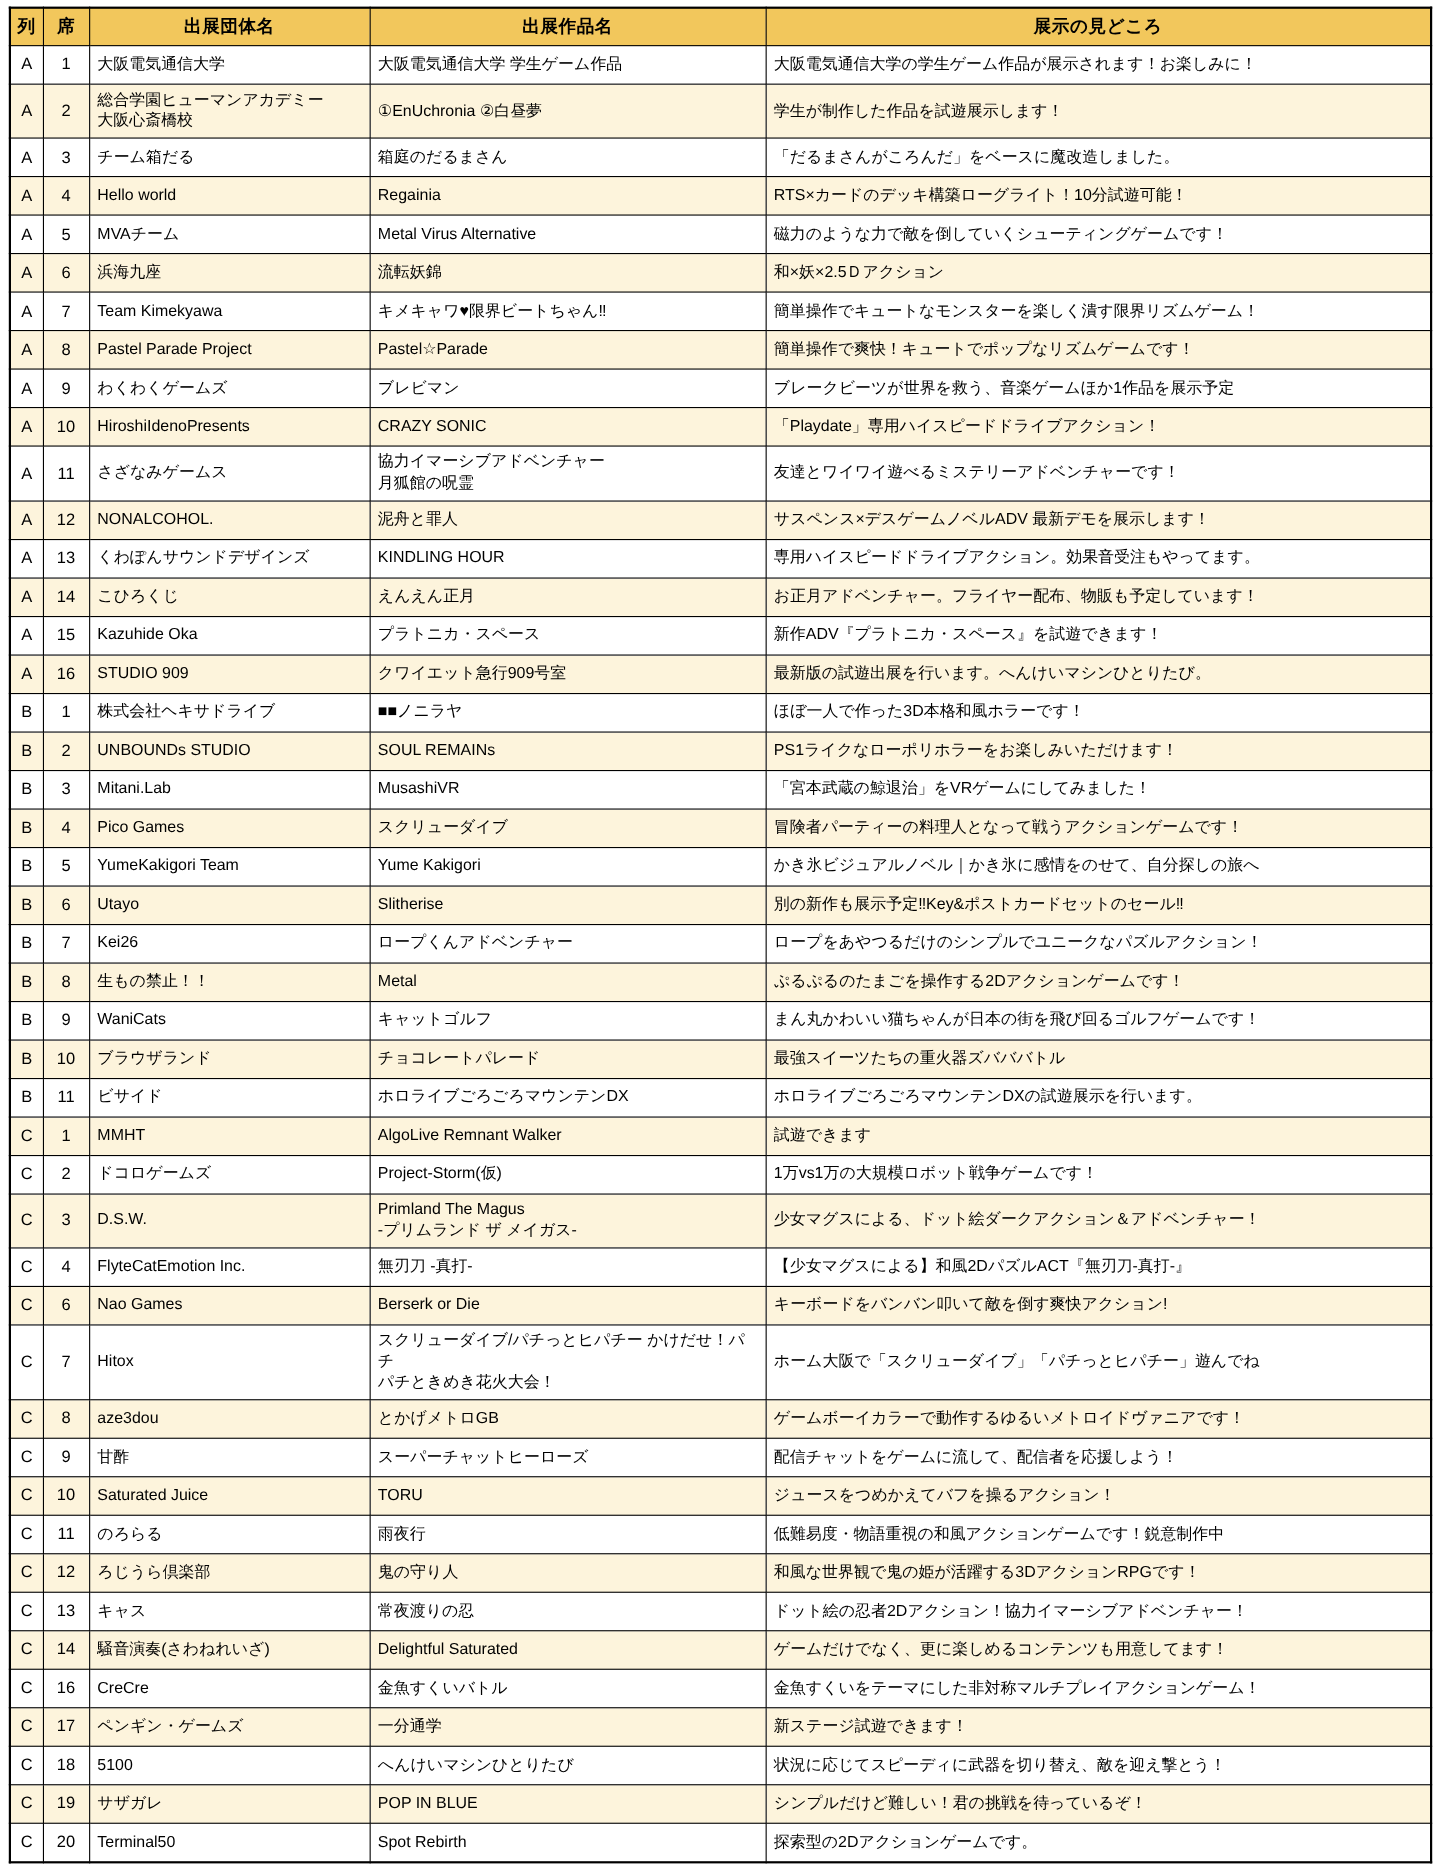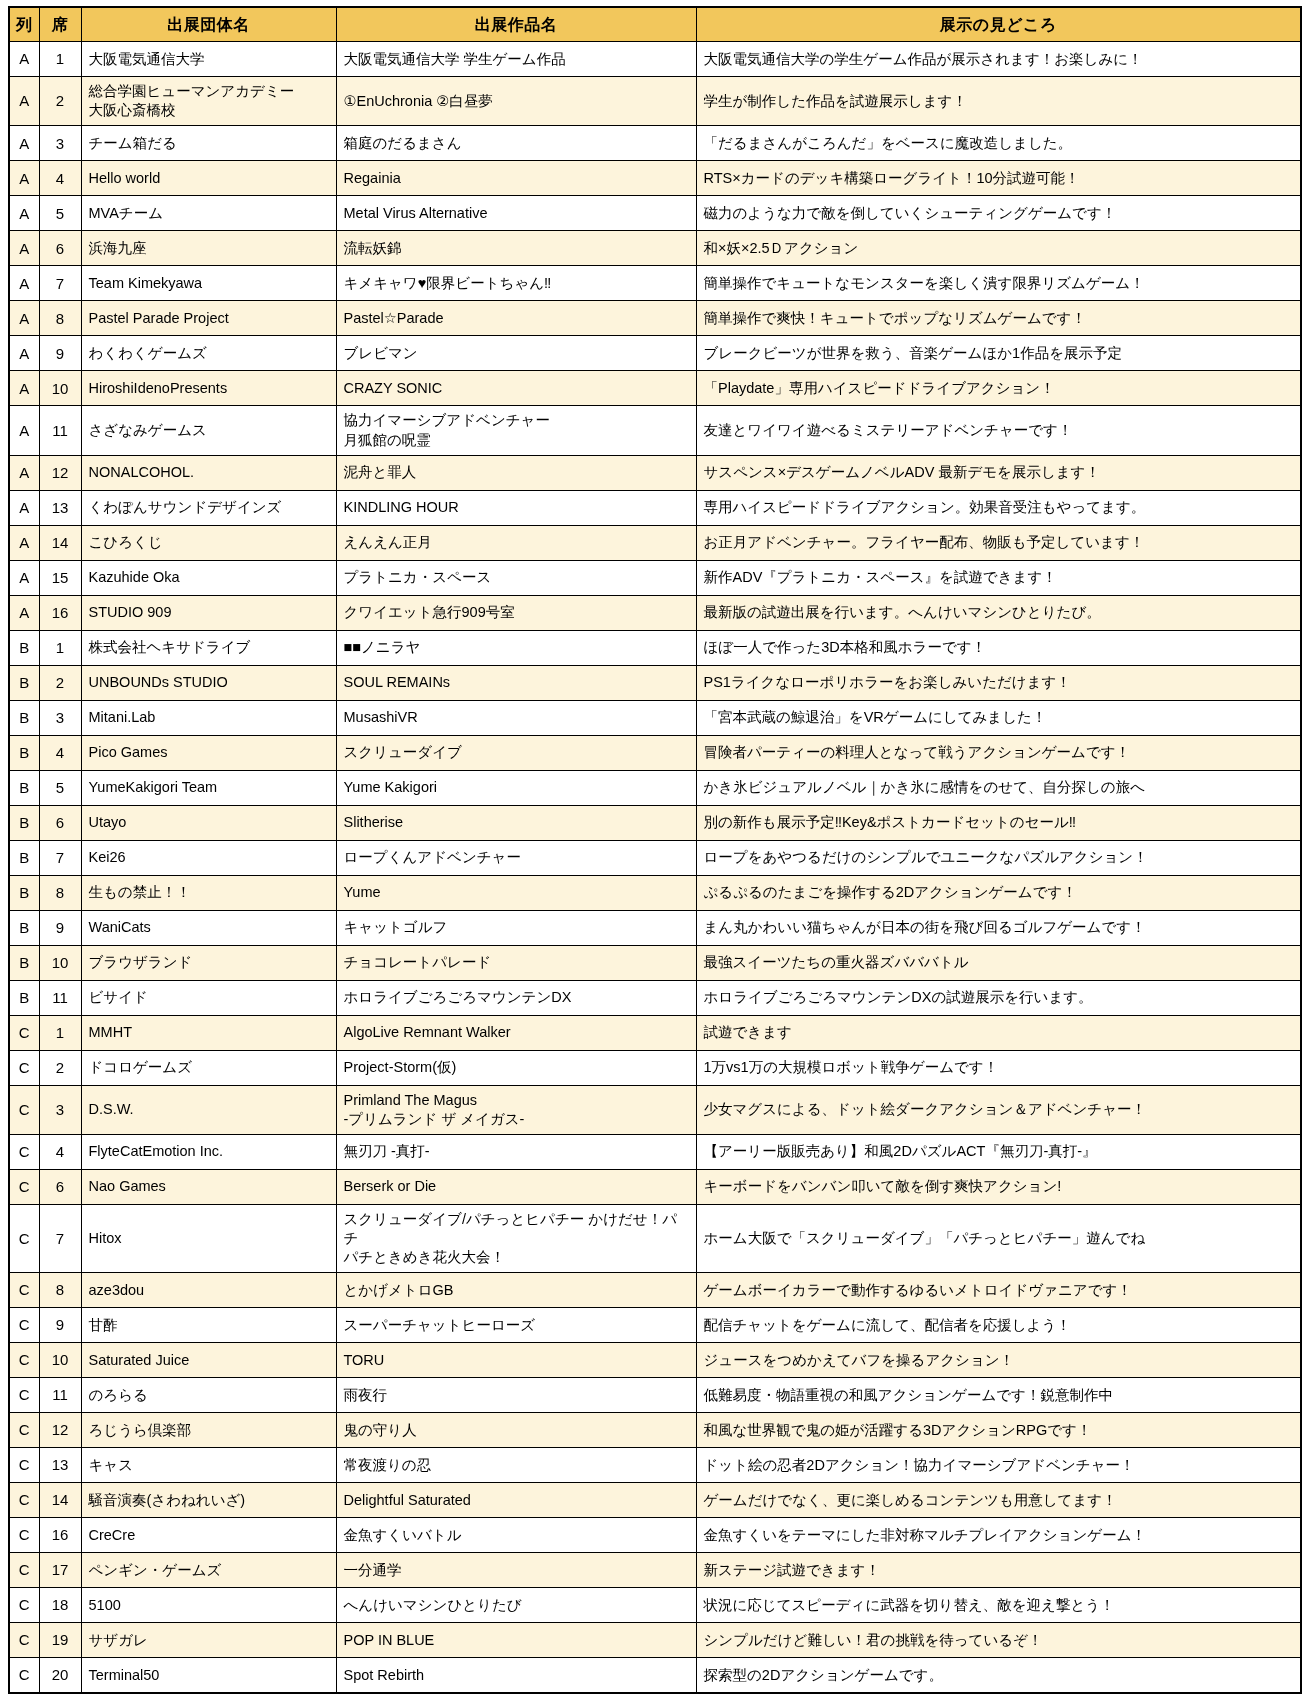--- a/index.html
+++ b/index.html
@@ -252,21 +252,21 @@
           <td class="col-col">B</td>
           <td class="col-seat">7</td>
           <td class="col-group">Kei26</td>
           <td class="col-title">ロープくんアドベンチャー</td>
           <td class="col-desc">ロープをあやつるだけのシンプルでユニークなパズルアクション！</td>
         </tr>
         <tr class="shade">
           <td class="col-col">B</td>
           <td class="col-seat">8</td>
           <td class="col-group">生もの禁止！！</td>
-          <td class="col-title">Yume</td>
+          <td class="col-title">Metal</td>
           <td class="col-desc">ぷるぷるのたまごを操作する2Dアクションゲームです！</td>
         </tr>
         <tr class="plain">
           <td class="col-col">B</td>
           <td class="col-seat">9</td>
           <td class="col-group">WaniCats</td>
           <td class="col-title">キャットゴルフ</td>
           <td class="col-desc">まん丸かわいい猫ちゃんが日本の街を飛び回るゴルフゲームです！</td>
         </tr>
         <tr class="shade">
@@ -303,21 +303,21 @@
           <td class="col-group">D.S.W.</td>
           <td class="col-title">Primland The Magus
 -プリムランド ザ メイガス-</td>
           <td class="col-desc">少女マグスによる、ドット絵ダークアクション＆アドベンチャー！</td>
         </tr>
         <tr class="plain">
           <td class="col-col">C</td>
           <td class="col-seat">4</td>
           <td class="col-group">FlyteCatEmotion Inc.</td>
           <td class="col-title">無刃刀 -真打-</td>
-          <td class="col-desc">【アーリー版販売あり】和風2DパズルACT『無刃刀-真打-』</td>
+          <td class="col-desc">【少女マグスによる】和風2DパズルACT『無刃刀-真打-』</td>
         </tr>
         <tr class="shade">
           <td class="col-col">C</td>
           <td class="col-seat">6</td>
           <td class="col-group">Nao Games</td>
           <td class="col-title">Berserk or Die</td>
           <td class="col-desc">キーボードをバンバン叩いて敵を倒す爽快アクション!</td>
         </tr>
         <tr class="plain tall">
           <td class="col-col">C</td>

